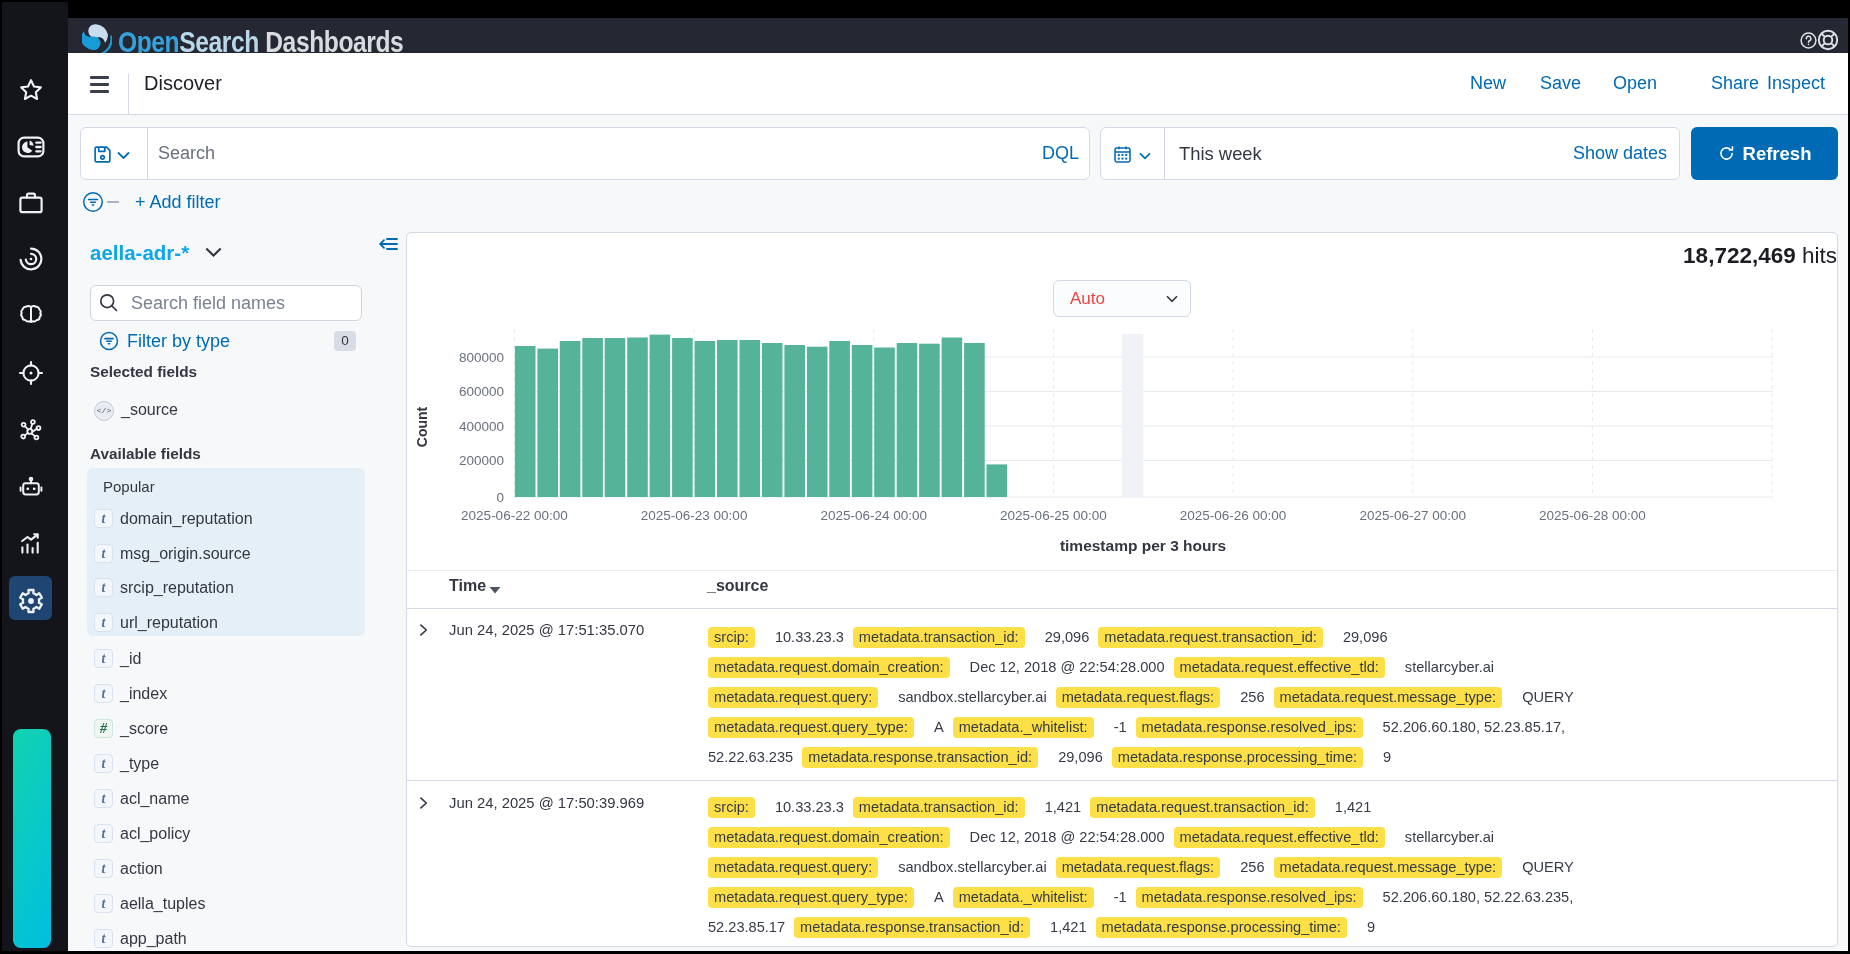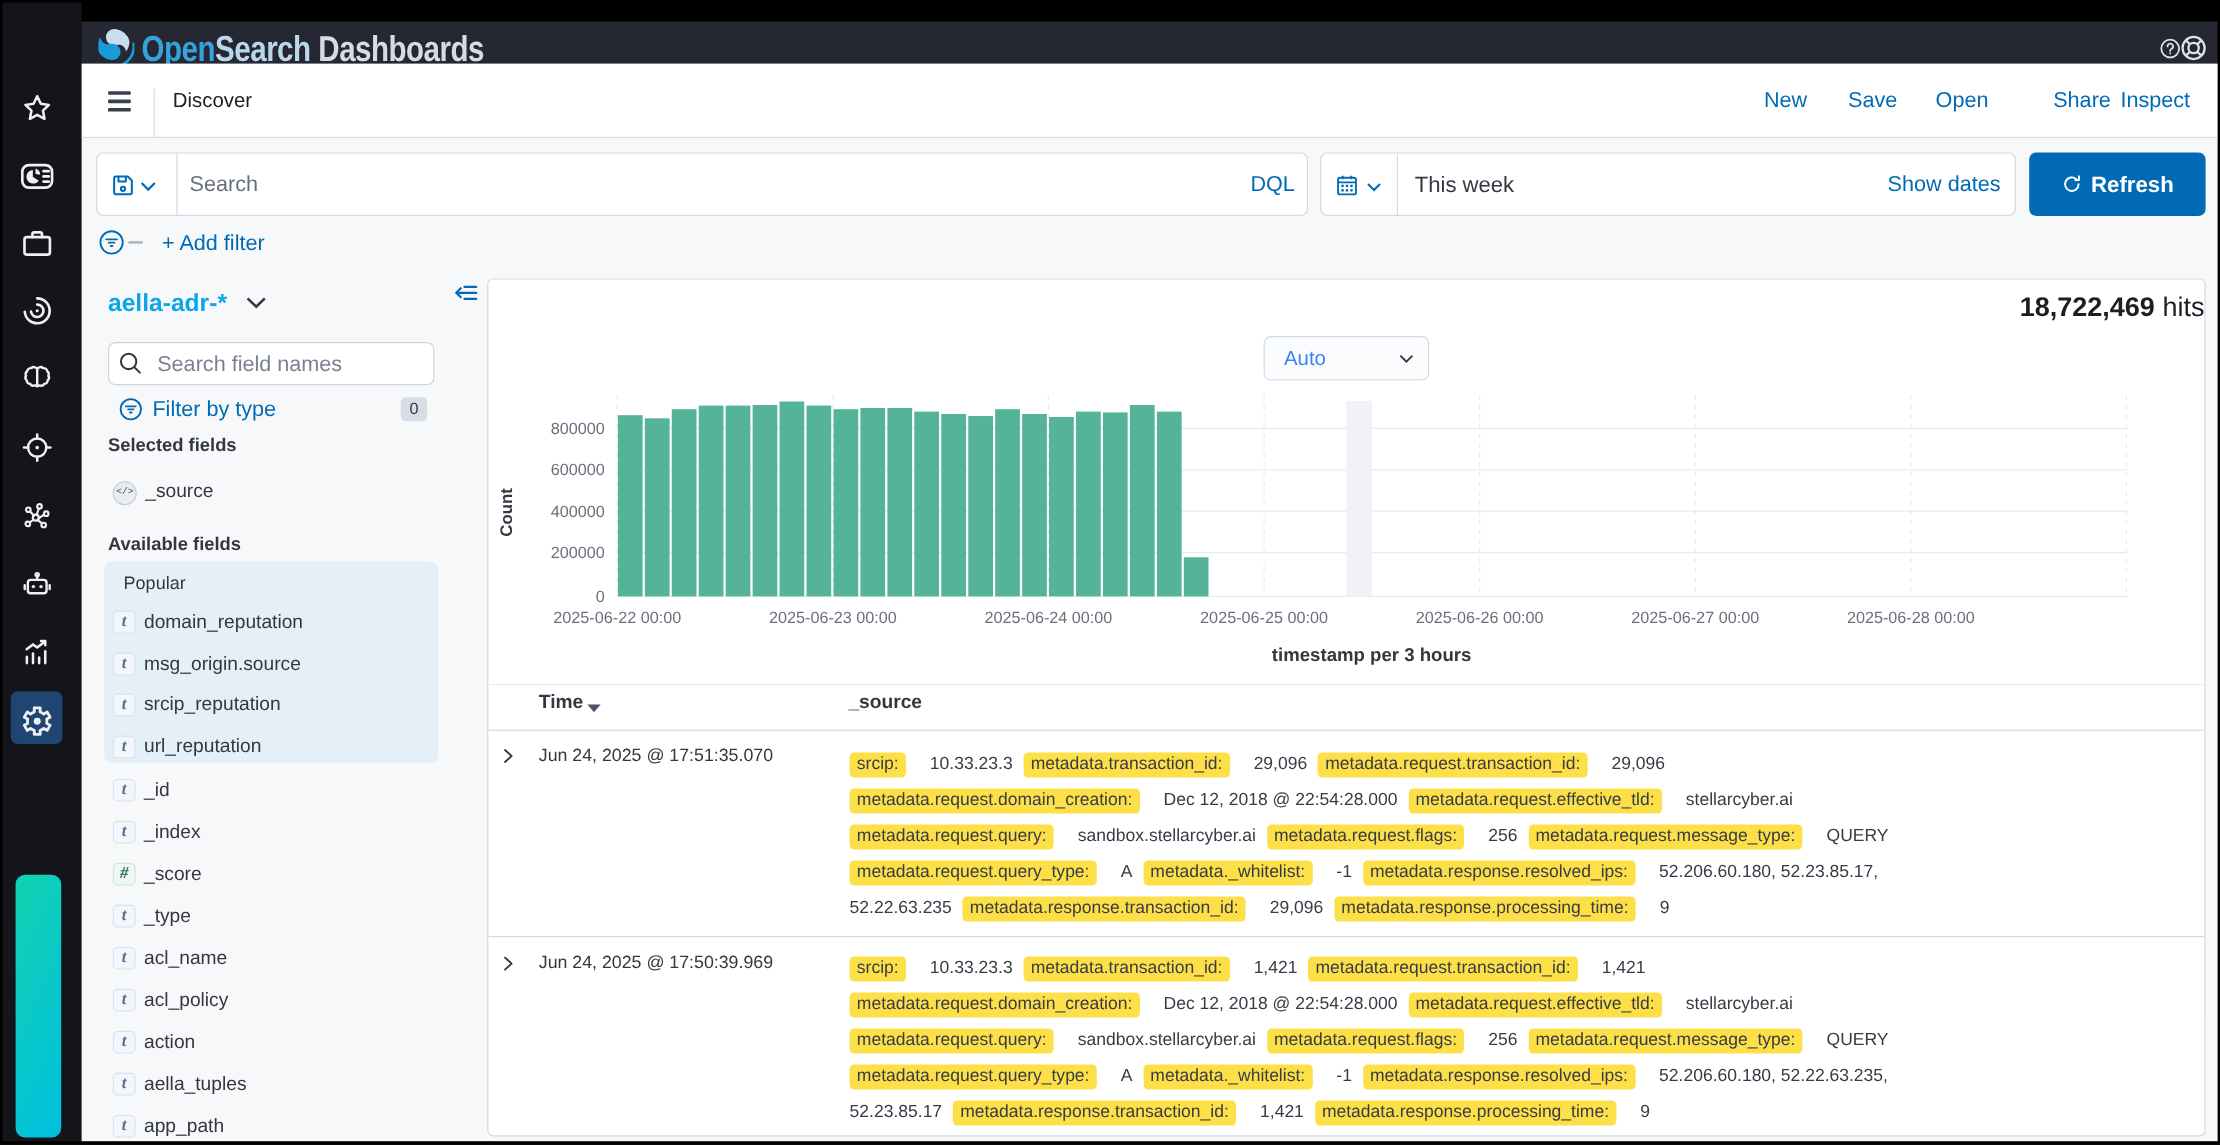--- a/index.html
+++ b/index.html
@@ -9,21 +9,21 @@
 #header{left:68px;top:2px;width:1780px;height:51px;background:#252832;margin-top:16px;}
 #navbar{left:68px;top:53px;width:1780px;height:62px;background:#fff;border-bottom:1px solid #d3dae6;}
 #page{left:68px;top:115px;width:1780px;height:836px;background:#f7f8fa;}
 .icn{position:absolute;left:15px;}
 #gearbox{left:7px;top:574px;width:43px;height:44px;border-radius:6px;background:#1f4572;}
 #teal{left:11px;top:727px;width:38px;height:219px;border-radius:8px;background:linear-gradient(115deg,#12d2b0,#00bfe0);}
 .link{color:#006bb4;font-size:18px;}
 #logotext{left:50px;top:7px;font-size:30px;font-weight:bold;letter-spacing:-0.5px;white-space:nowrap;transform:scaleX(0.82);transform-origin:left top;}
 #logotext .o1{color:#36a2dc;}  #logotext .o2{color:#b9d9eb;} #logotext .o3{color:#d8dbe0;}
 #burger div{width:19px;height:2.6px;background:#3a3f4c;border-radius:1px;margin-bottom:4.4px;}
-#discover{left:76px;top:0;height:61px;line-height:61px;font-size:17px;color:#1d1e24;}
+#discover{left:76px;top:0;height:61px;line-height:61px;font-size:20px;color:#1d1e24;}
 .navlink{top:0;height:61px;line-height:61px;}
 .qbox{background:#fff;border:1px solid #d3dae6;border-radius:6px;top:127px;height:53px;}
 .vline{position:absolute;top:0;bottom:0;width:1px;background:#d3dae6;}
 #searchph{left:158px;top:127px;height:53px;line-height:53px;font-size:18px;color:#69707d;}
 #dql{left:1042px;top:127px;height:53px;line-height:53px;}
 #thisweek{left:1179px;top:127px;height:53px;line-height:53px;font-size:18.4px;color:#343741;}
 #showdates{left:1573px;top:127px;height:53px;line-height:53px;}
 #refresh{left:1691px;top:127px;width:147px;height:53px;background:#006bb4;border-radius:6px;color:#fff;font-weight:bold;font-size:18.5px;display:flex;align-items:center;justify-content:center;gap:8px;}
 #addfilter{left:135px;top:191px;height:22px;line-height:22px;}
 #idxpat{left:90px;top:241px;font-size:20.5px;font-weight:bold;color:#0ea5e9;}
@@ -35,21 +35,21 @@
 #popbox{left:87px;top:468px;width:278px;height:168px;background:#e5eff8;border-radius:6px;}
 .frow{position:absolute;left:0;width:278px;height:35px;}
 .tbadge{position:absolute;left:7px;top:8px;width:19px;height:19px;border-radius:4px;background:#f3f7fc;border:1px solid #d9e2ee;text-align:center;line-height:17px;font-family:"Liberation Serif",serif;font-style:italic;font-weight:bold;font-size:14px;color:#54718f;}
 .tbadge.num{background:#eef7f2;border-color:#cfe6da;color:#247153;}
 .fname{position:absolute;left:33px;top:0;height:35px;line-height:35px;font-size:16px;color:#343741;}
 .frow2{position:absolute;left:87px;width:278px;height:35px;}
 #card{left:406px;top:232px;width:1432px;height:715px;background:#fff;border:1px solid #d3dae6;border-radius:5px;overflow:hidden;}
 #hits{position:absolute;left:0;top:10px;width:1430px;text-align:right;font-size:22.5px;color:#1d1e24;}
 #subrow{position:absolute;left:0;top:47px;width:1430px;display:flex;align-items:center;justify-content:center;gap:12px;}
 #subtitle{font-size:18.3px;color:#343741;}
-#autosel{width:138px;height:37px;border:1px solid #d3dae6;border-radius:6px;background:#fbfcfd;position:relative;font-size:17px;line-height:35px;padding-left:16px;color:#3b82f6;}
+#autosel{width:138px;height:37px;border:1px solid #d3dae6;border-radius:6px;background:#fbfcfd;position:relative;font-size:17px;line-height:35px;padding-left:16px;color:#ef4444;}
 #chartwrap{position:absolute;left:0px;top:88px;width:1432px;height:250px;}
 #tabletop{position:absolute;left:0;top:337px;width:1430px;height:1px;background:#e9ecf1;}
 .th{position:absolute;top:341px;height:24px;line-height:24px;font-size:16px;font-weight:bold;color:#343741;}
 #thead-border{position:absolute;left:0;top:375px;width:1430px;height:1px;background:#d3dae6;}
 .mono{font-family:Liberation Sans, sans-serif;}
 .rowchev{position:absolute;width:14px;height:14px;}
 .time{position:absolute;left:42px;font-size:14.8px;color:#343741;white-space:nowrap;}
 .src{position:absolute;left:301px;width:1125px;}
 .srcline{height:30px;display:flex;align-items:center;white-space:nowrap;font-size:14.6px;color:#363b46;}
 .srcline .b{background:#fde047;border-radius:4px;padding:2.5px 6px;margin-right:20px;}

